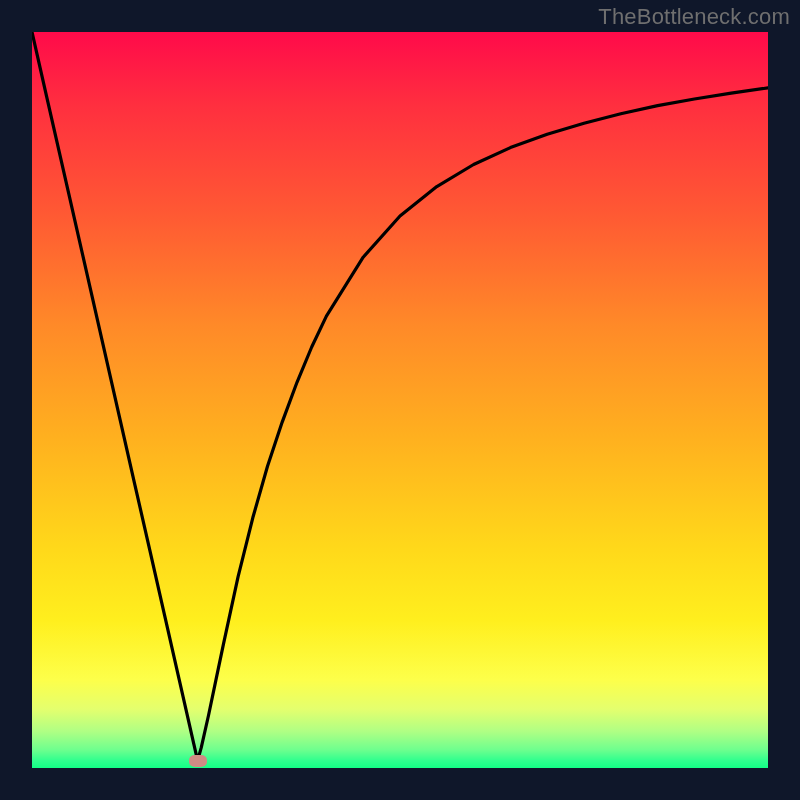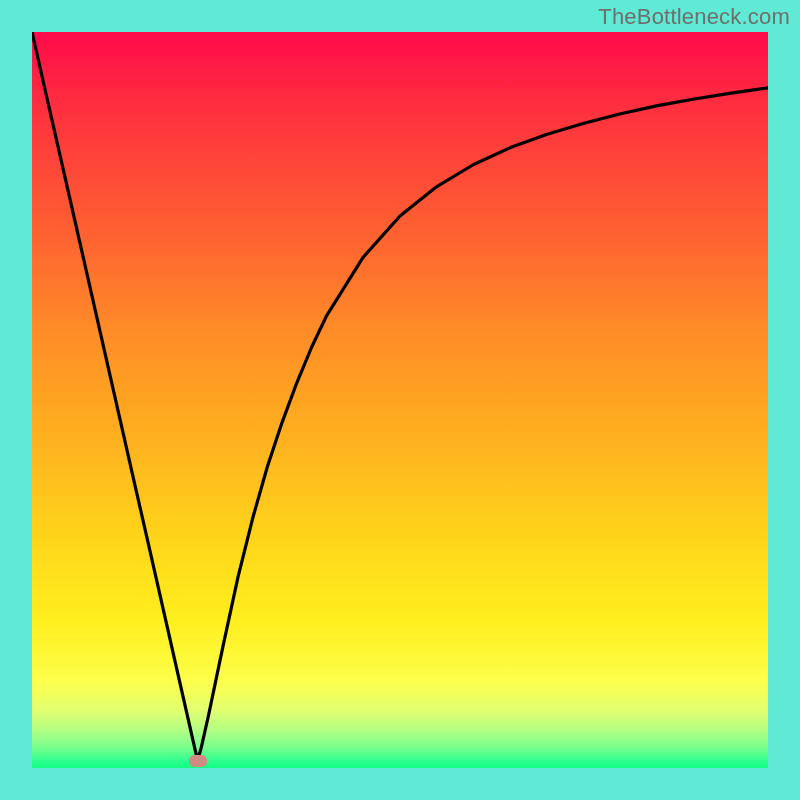--- a/index.html
+++ b/index.html
@@ -7,21 +7,21 @@
     padding: 0;
     width: 800px;
     height: 800px;
     overflow: hidden;
     font-family: Arial, Helvetica, sans-serif;
     background: #000;
   }
   .outer {
     width: 800px;
     height: 800px;
-    background: #5eead4;
+    background: #0f172a;
     position: relative;
   }
   .plot {
     position: absolute;
     left: 32px;
     top: 32px;
     width: 736px;
     height: 736px;
     overflow: hidden;
   }

